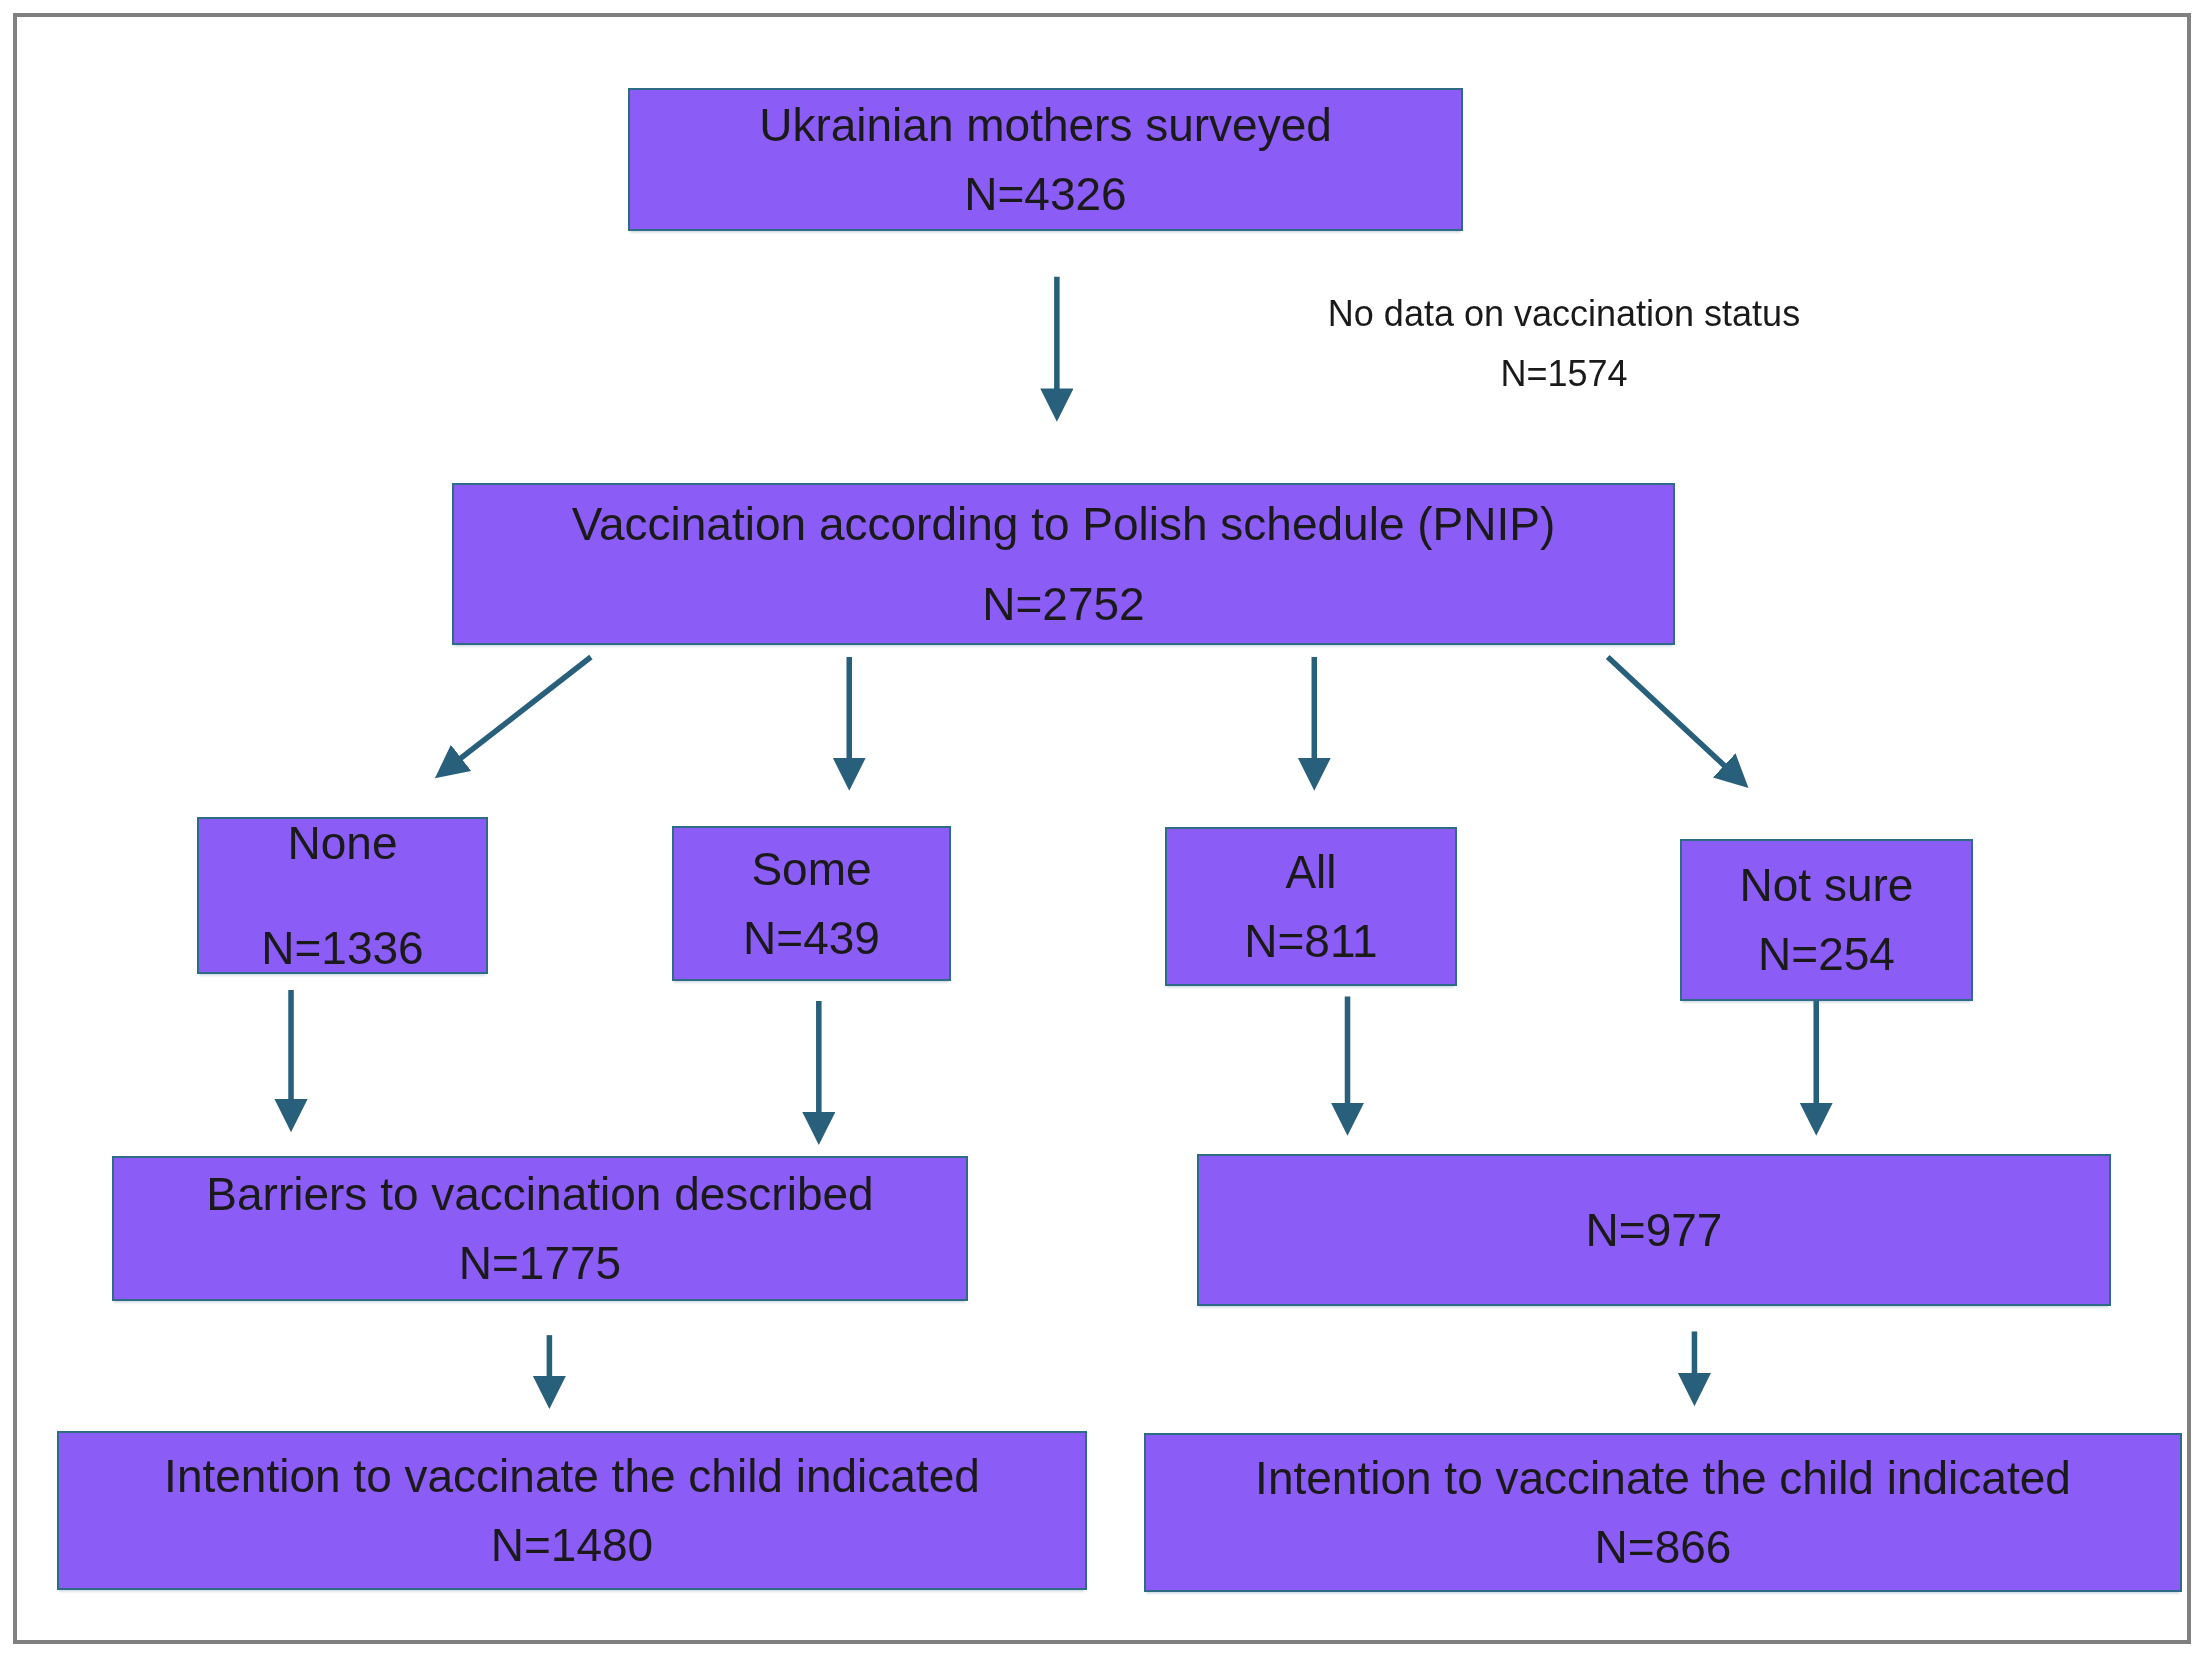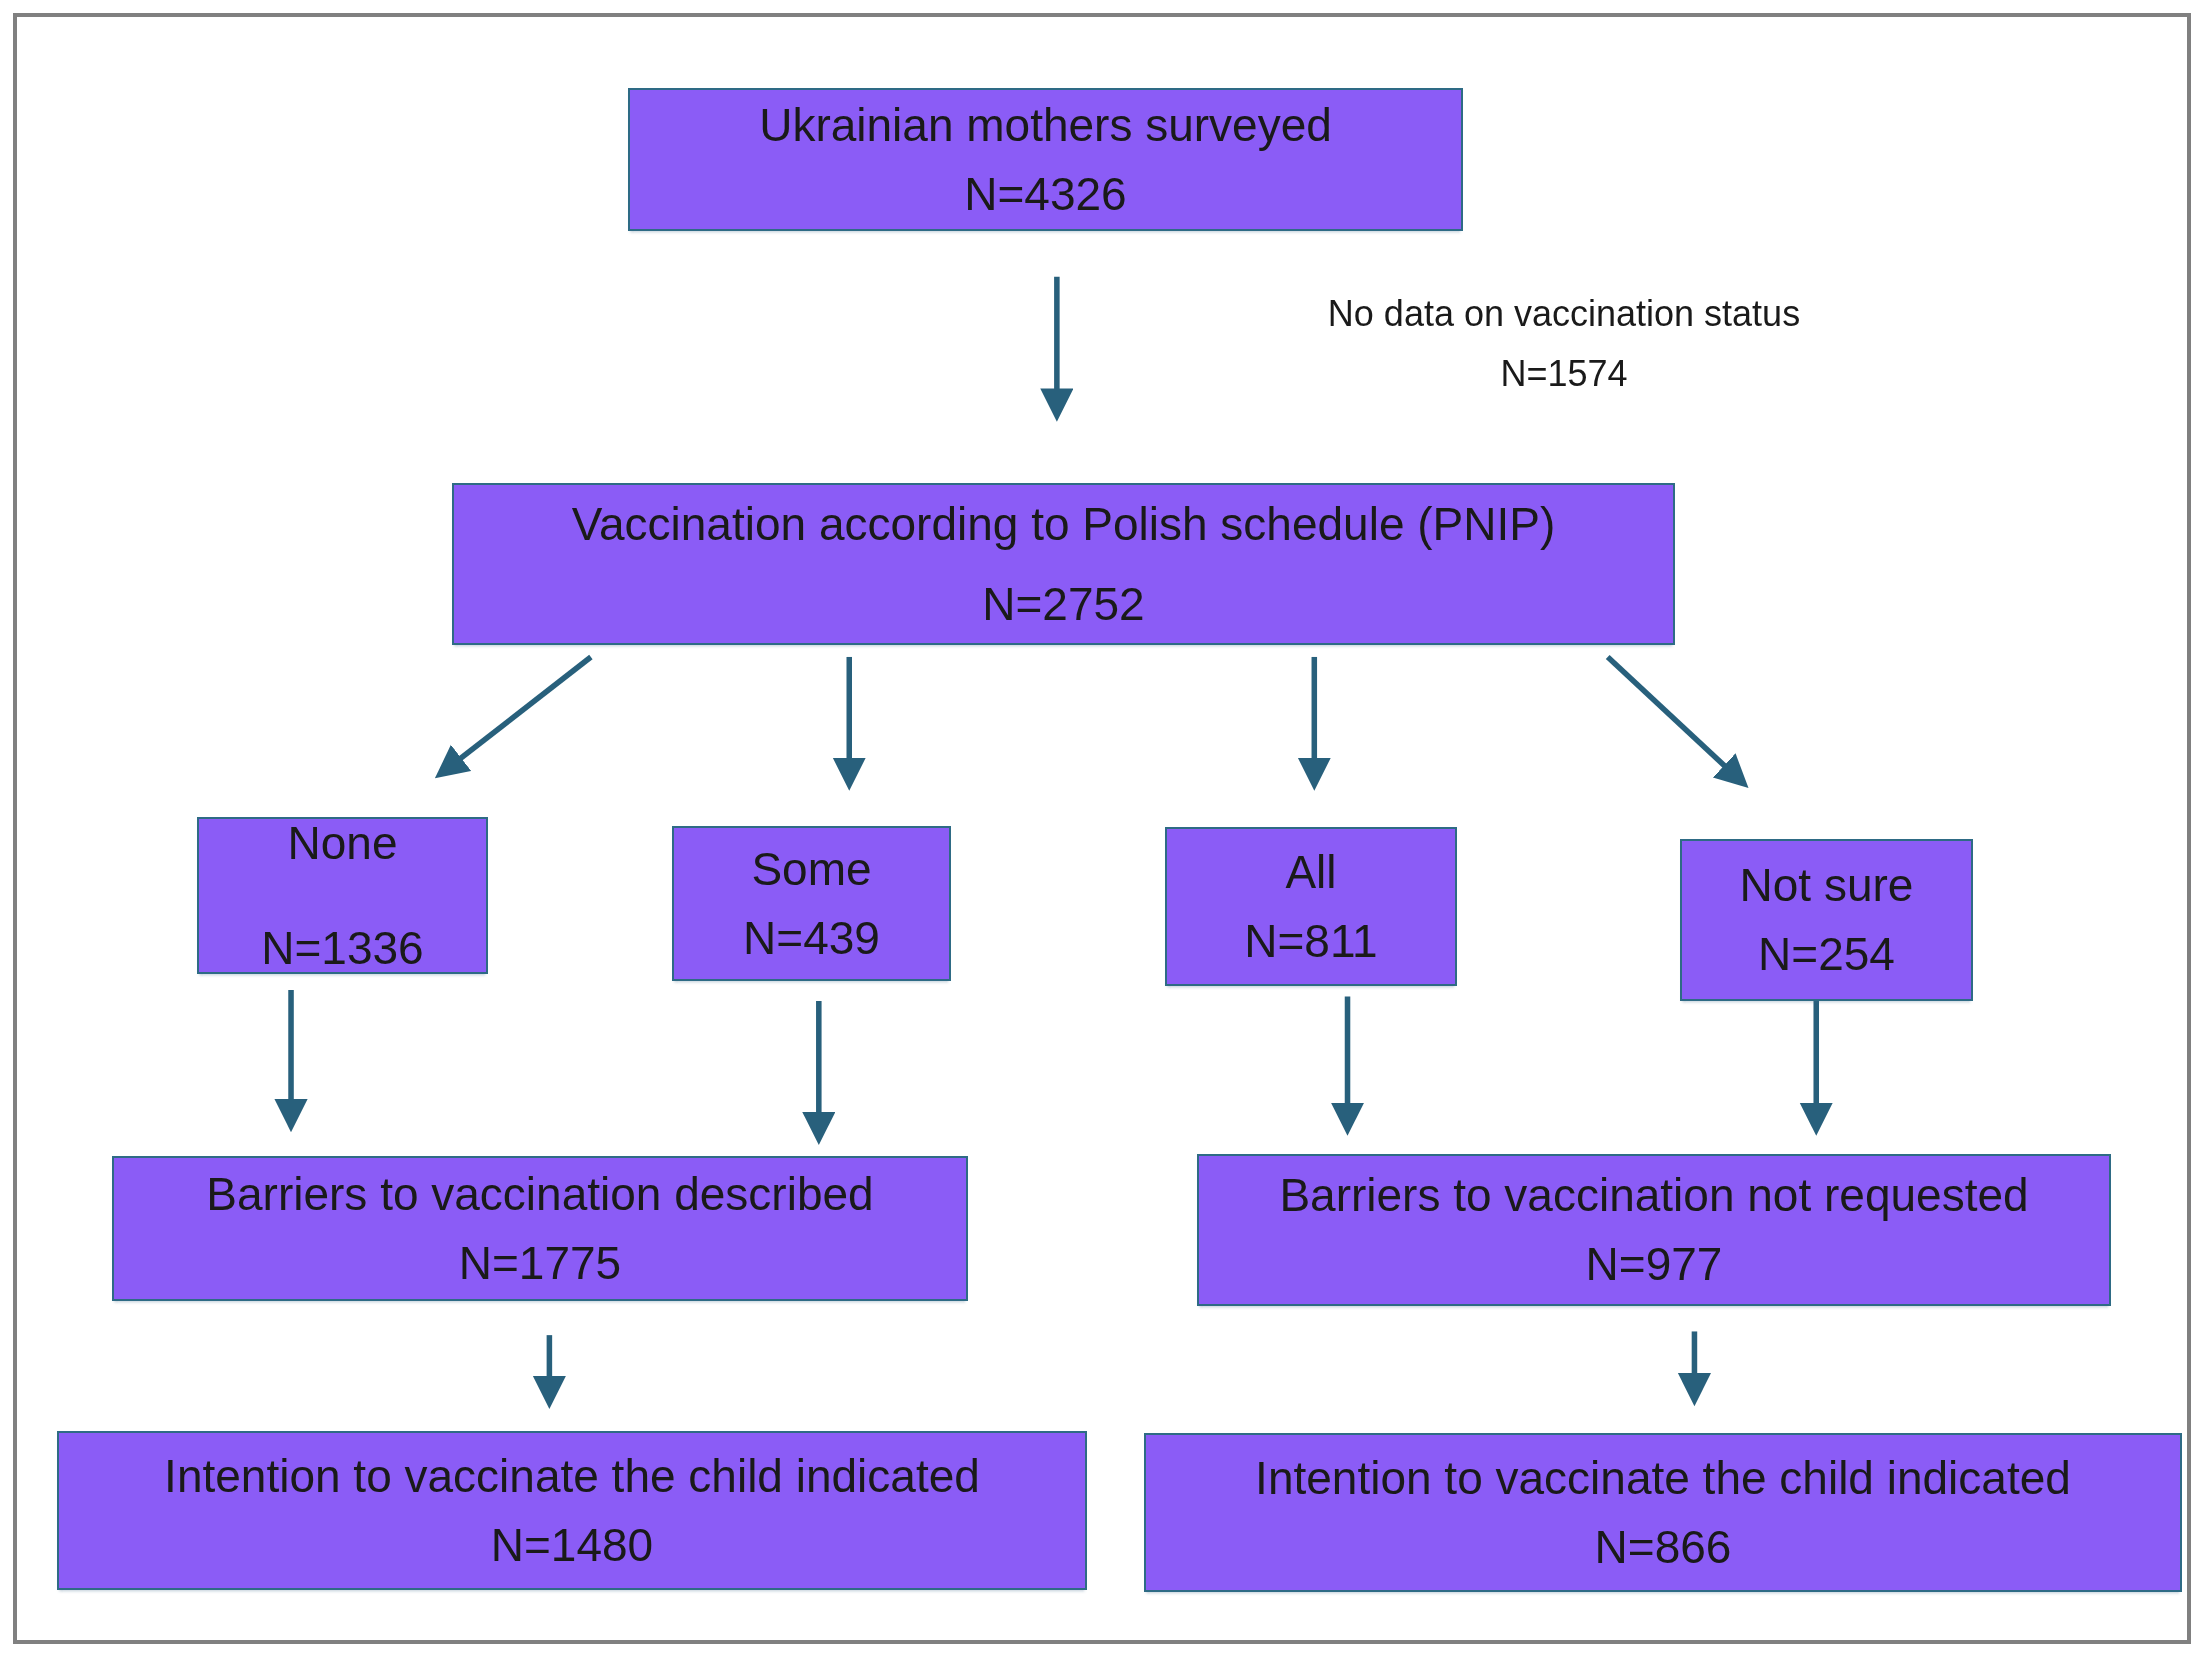--- a/index.html
+++ b/index.html
@@ -121,21 +121,20 @@
     <div>Not sure</div>
     <div>N=254</div>
   </div>
 
   <div class="node" style="left:112px; top:1156px; width:856px; height:145px;">
     <div>Barriers to vaccination described</div>
     <div>N=1775</div>
   </div>
 
   <div class="node" style="left:1197px; top:1154px; width:914px; height:152px;">
-    <div>Barriers to vaccination not requested</div>
     <div>N=977</div>
   </div>
 
   <div class="node" style="left:57px; top:1431px; width:1030px; height:159px;">
     <div>Intention to vaccinate the child indicated</div>
     <div>N=1480</div>
   </div>
 
   <div class="node" style="left:1144px; top:1433px; width:1038px; height:159px;">
     <div>Intention to vaccinate the child indicated</div>

